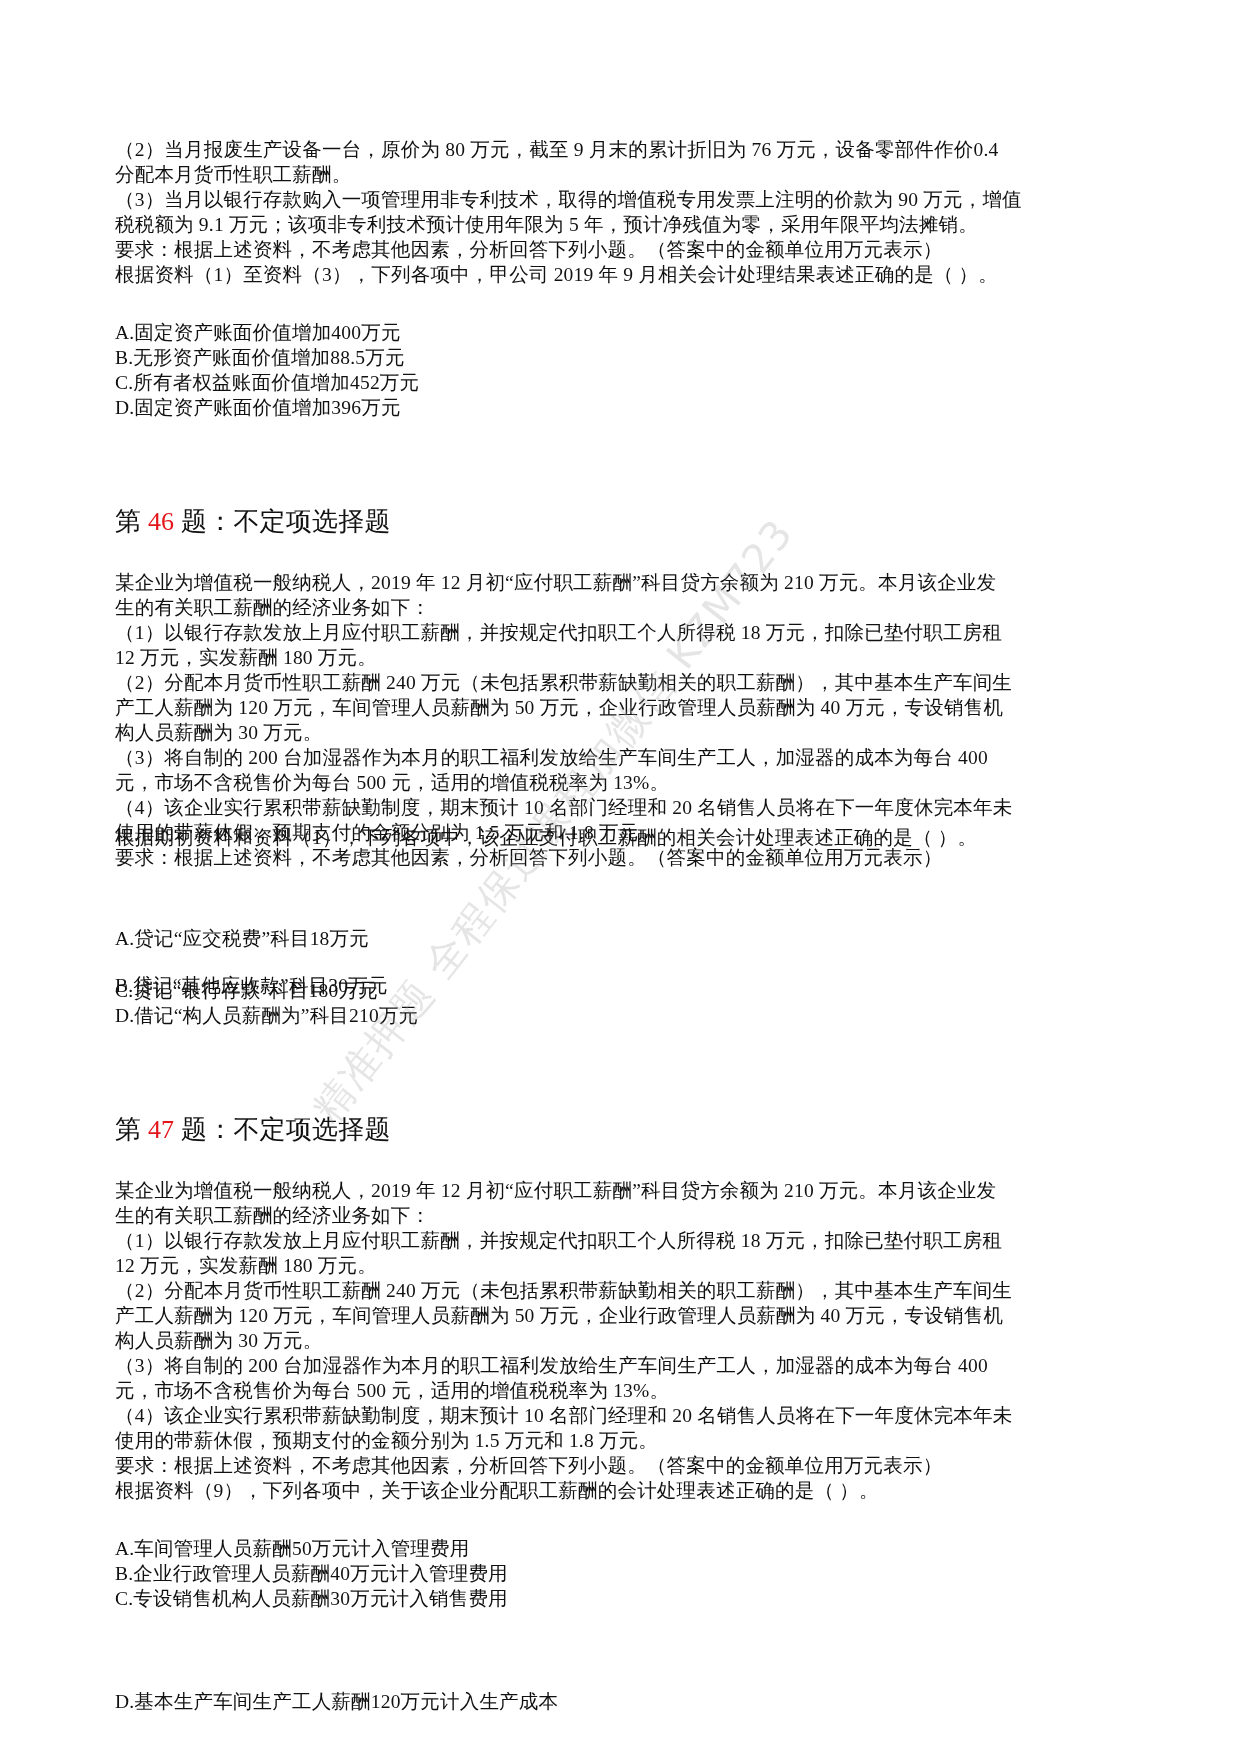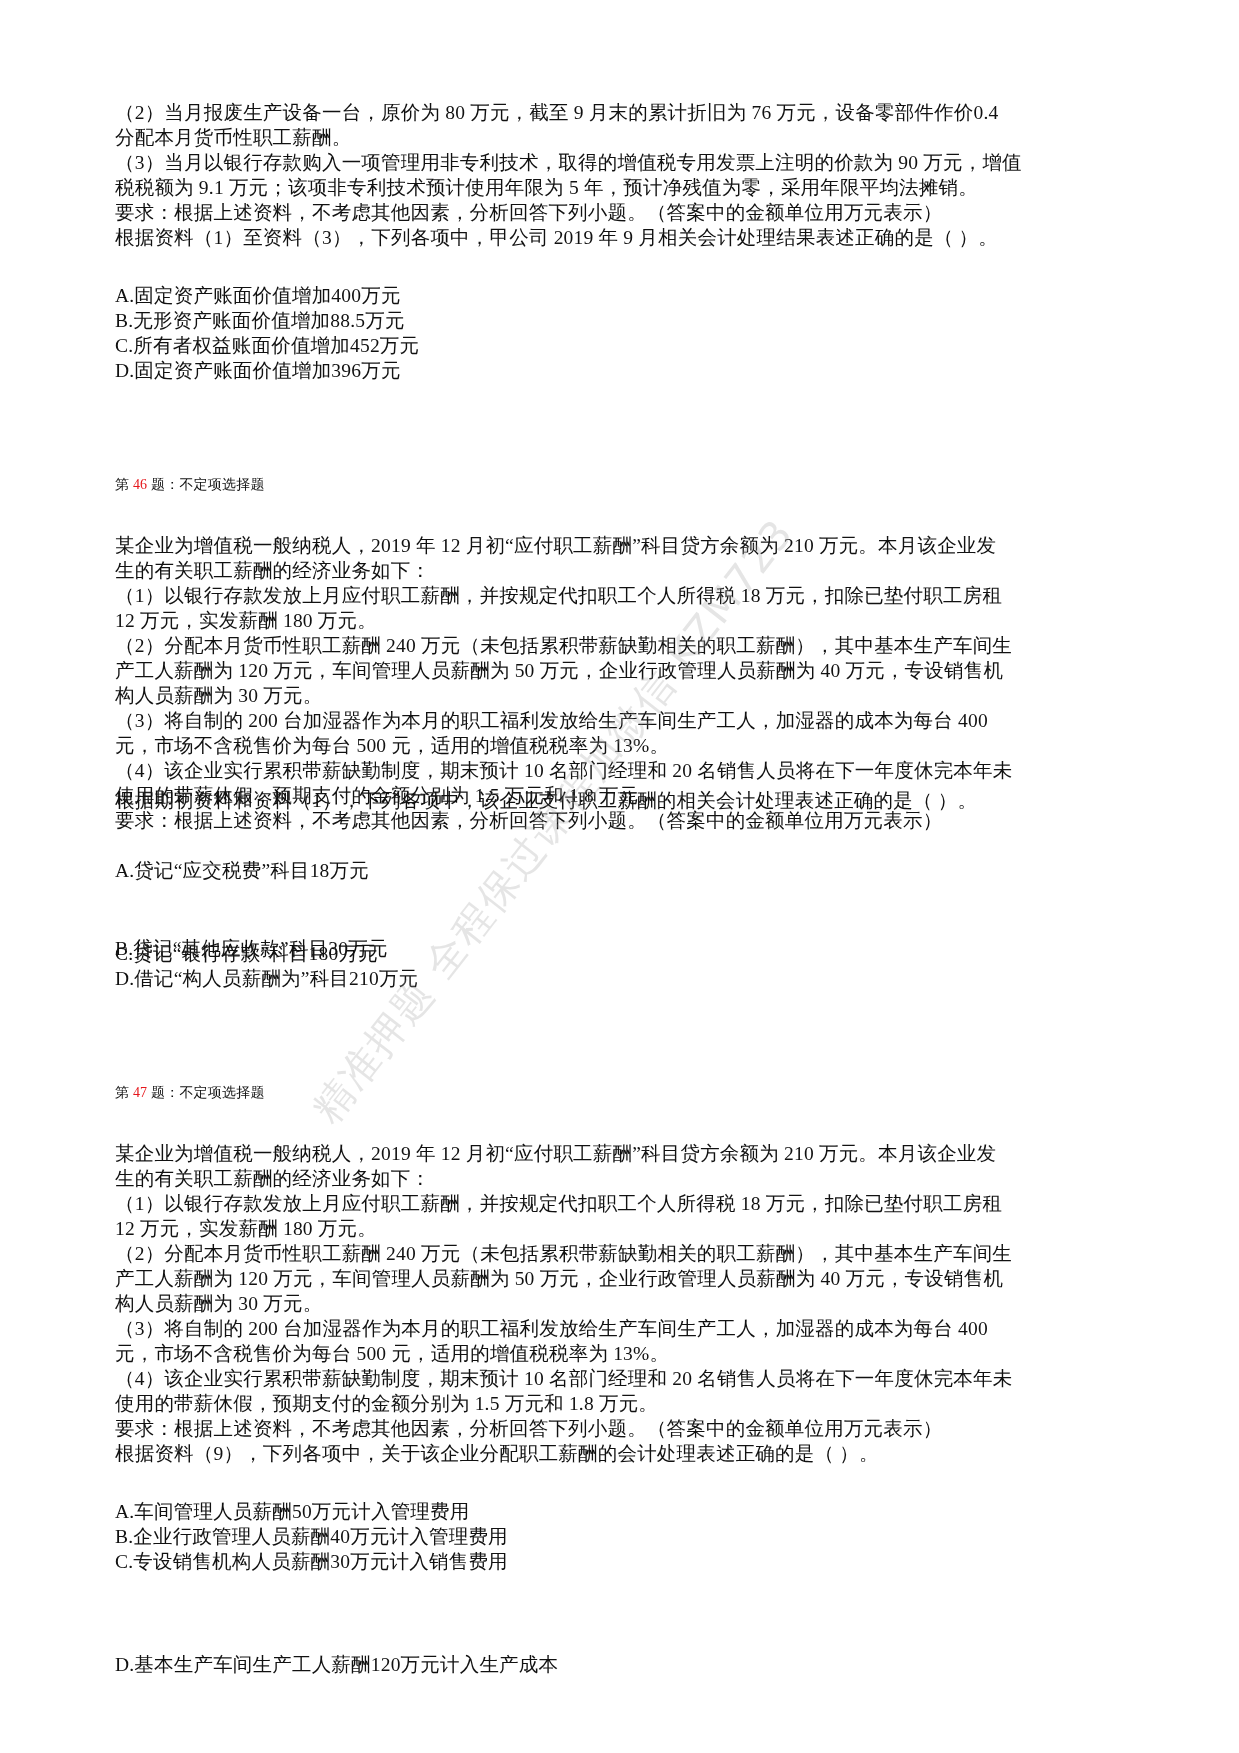--- a/index.html
+++ b/index.html
@@ -4,24 +4,24 @@
 <style>
   html, body { margin: 0; padding: 0; background: #ffffff; }
   body {
     width: 1239px; height: 1753px; position: relative; overflow: hidden;
     font-family: "Liberation Serif", "DejaVu Serif", serif;
     color: #111111;
   }
   .page { position: absolute; left: 115px; top: 0; width: 1010px; }
   .line {
     position: absolute; left: 0; white-space: nowrap;
-    font-size: 19.5px; line-height: 25px; letter-spacing: 0.2px;
+    font-size: 19.5px; line-height: 25px; letter-spacing: 0.2px; margin-top: 37px;
   }
   .opt { font-size: 19.5px; }
-  .qhead { font-size: 14px; }
+  .qhead { font-size: 26px; }
   .qnum { color: #e5161b; }
   .watermark {
     position: absolute; left: 230px; top: 720px;
     transform: rotate(-52deg); transform-origin: left top;
     font-family: "DejaVu Sans", sans-serif; font-size: 40px;
     color: rgba(160,160,160,0.28); white-space: nowrap; pointer-events: none;
     letter-spacing: 2px;
   }
 </style>
 </head>
@@ -56,21 +56,21 @@
     <div class="line" style="top:658px">产工人薪酬为 120 万元，车间管理人员薪酬为 50 万元，企业行政管理人员薪酬为 40 万元，专设销售机</div>
     <div class="line" style="top:683px">构人员薪酬为 30 万元。</div>
     <div class="line" style="top:708px">（3）将自制的 200 台加湿器作为本月的职工福利发放给生产车间生产工人，加湿器的成本为每台 400</div>
     <div class="line" style="top:733px">元，市场不含税售价为每台 500 元，适用的增值税税率为 13%。</div>
     <div class="line" style="top:758px">（4）该企业实行累积带薪缺勤制度，期末预计 10 名部门经理和 20 名销售人员将在下一年度休完本年未</div>
     <div class="line" style="top:783px">使用的带薪休假，预期支付的金额分别为 1.5 万元和 1.8 万元。</div>
     <div class="line" style="top:808px">要求：根据上述资料，不考虑其他因素，分析回答下列小题。（答案中的金额单位用万元表示）</div>
     <div class="line" style="top:788px">根据期初资料和资料（1），下列各项中，该企业支付职工薪酬的相关会计处理表述正确的是（ ）。</div>
   </div>
   <div>
-    <div class="line opt" style="top:858px">A.贷记“应交税费”科目18万元</div>
+    <div class="line opt" style="top:889px">A.贷记“应交税费”科目18万元</div>
     <div class="line opt" style="top:936px">B.贷记“其他应收款”科目30万元</div>
     <div class="line opt" style="top:941px">C.贷记“银行存款”科目180万元</div>
     <div class="line opt" style="top:966px">D.借记“构人员薪酬为”科目210万元</div>
   </div>
 
   <div class="line qhead" style="top:1080px">
     <span>第 </span><span class="qnum">47</span><span> 题：不定项选择题</span>
   </div>
   <div>
     <div class="line" style="top:1141px">某企业为增值税一般纳税人，2019 年 12 月初“应付职工薪酬”科目贷方余额为 210 万元。本月该企业发</div>

